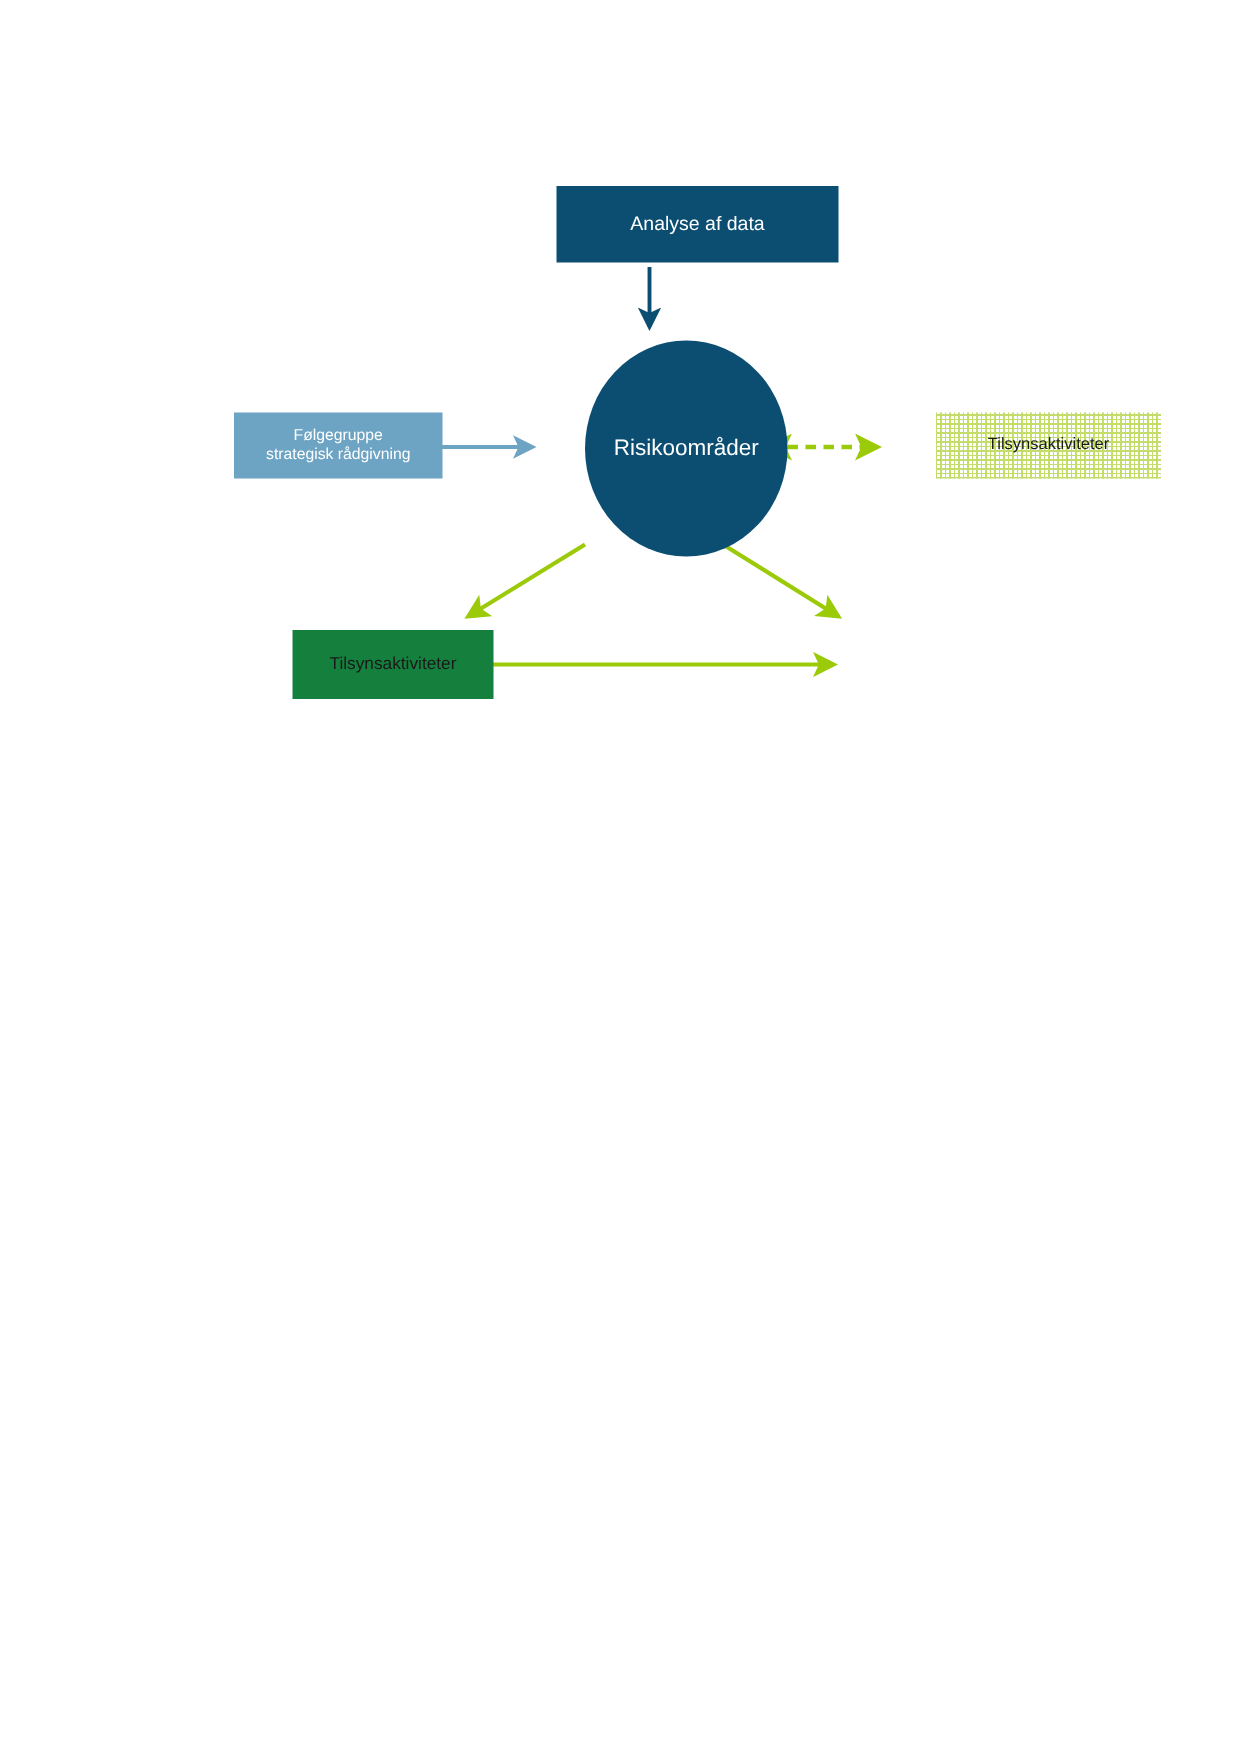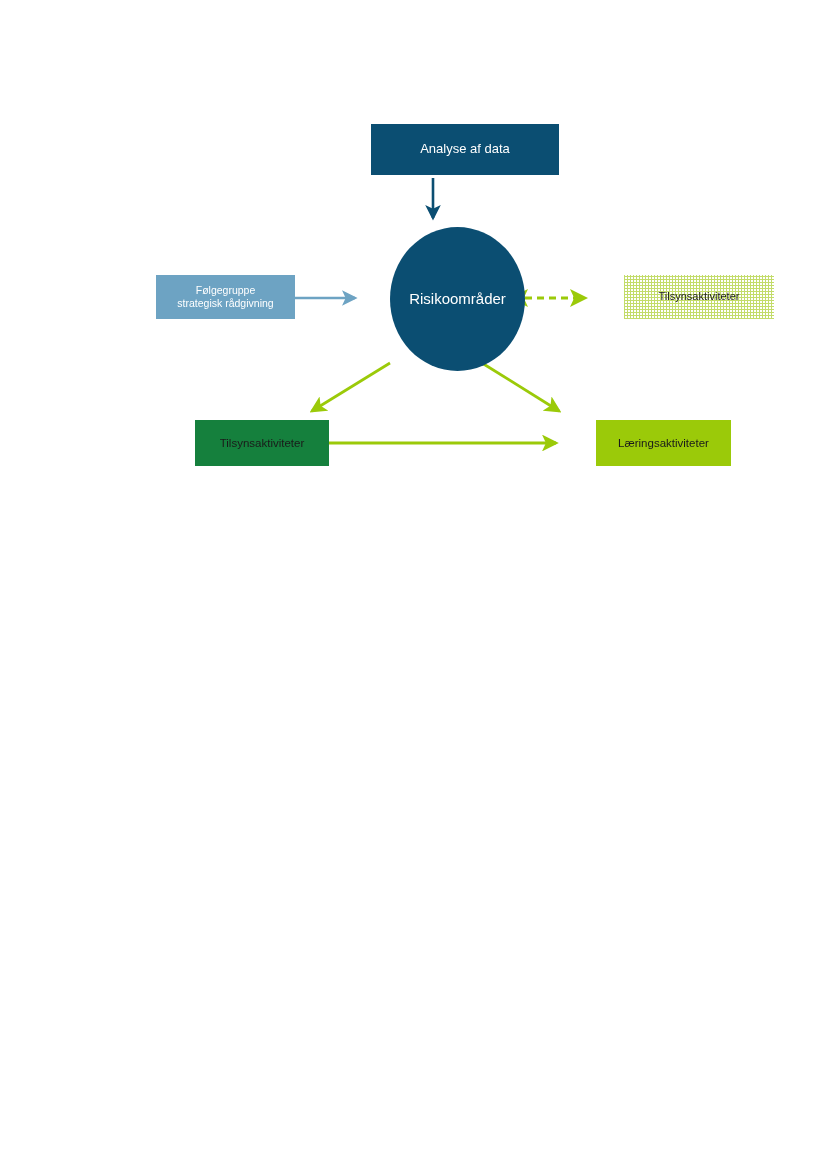--- a/index.html
+++ b/index.html
@@ -170,17 +170,14 @@
   </div>
 
   <div class="node" id="node-kvalitet">
     <span class="node-label">Tilsynsaktiviteter</span>
   </div>
 
   <div class="node" id="node-tilsyn">
     <span class="node-label">Tilsynsaktiviteter</span>
   </div>
 
-  <div class="node" id="node-laering">
-    <span class="node-label">Læringsaktiviteter</span>
-  </div>
 
 </div>
 
 </body></html>

